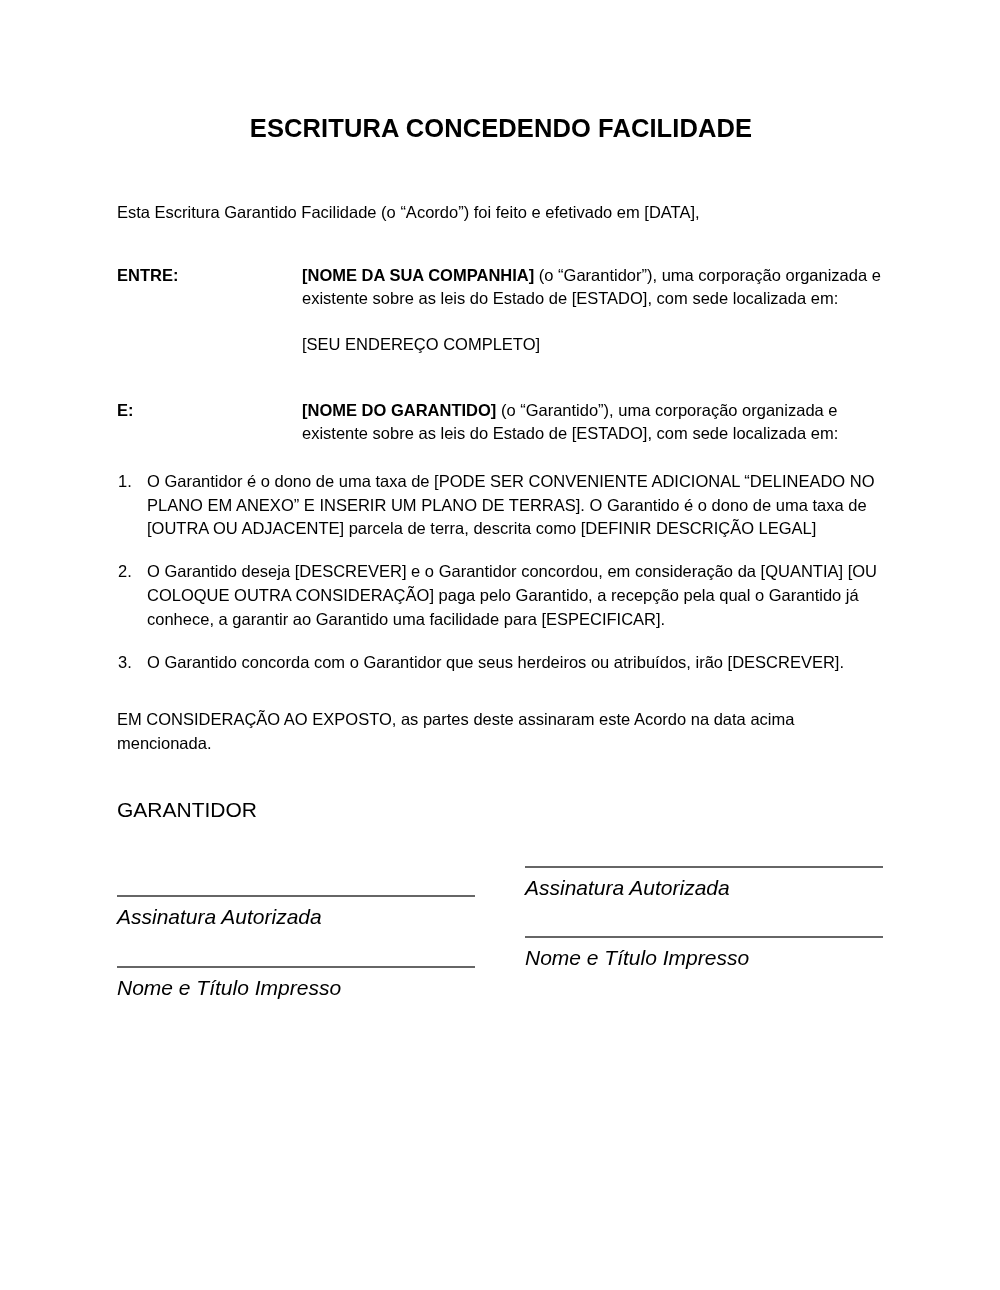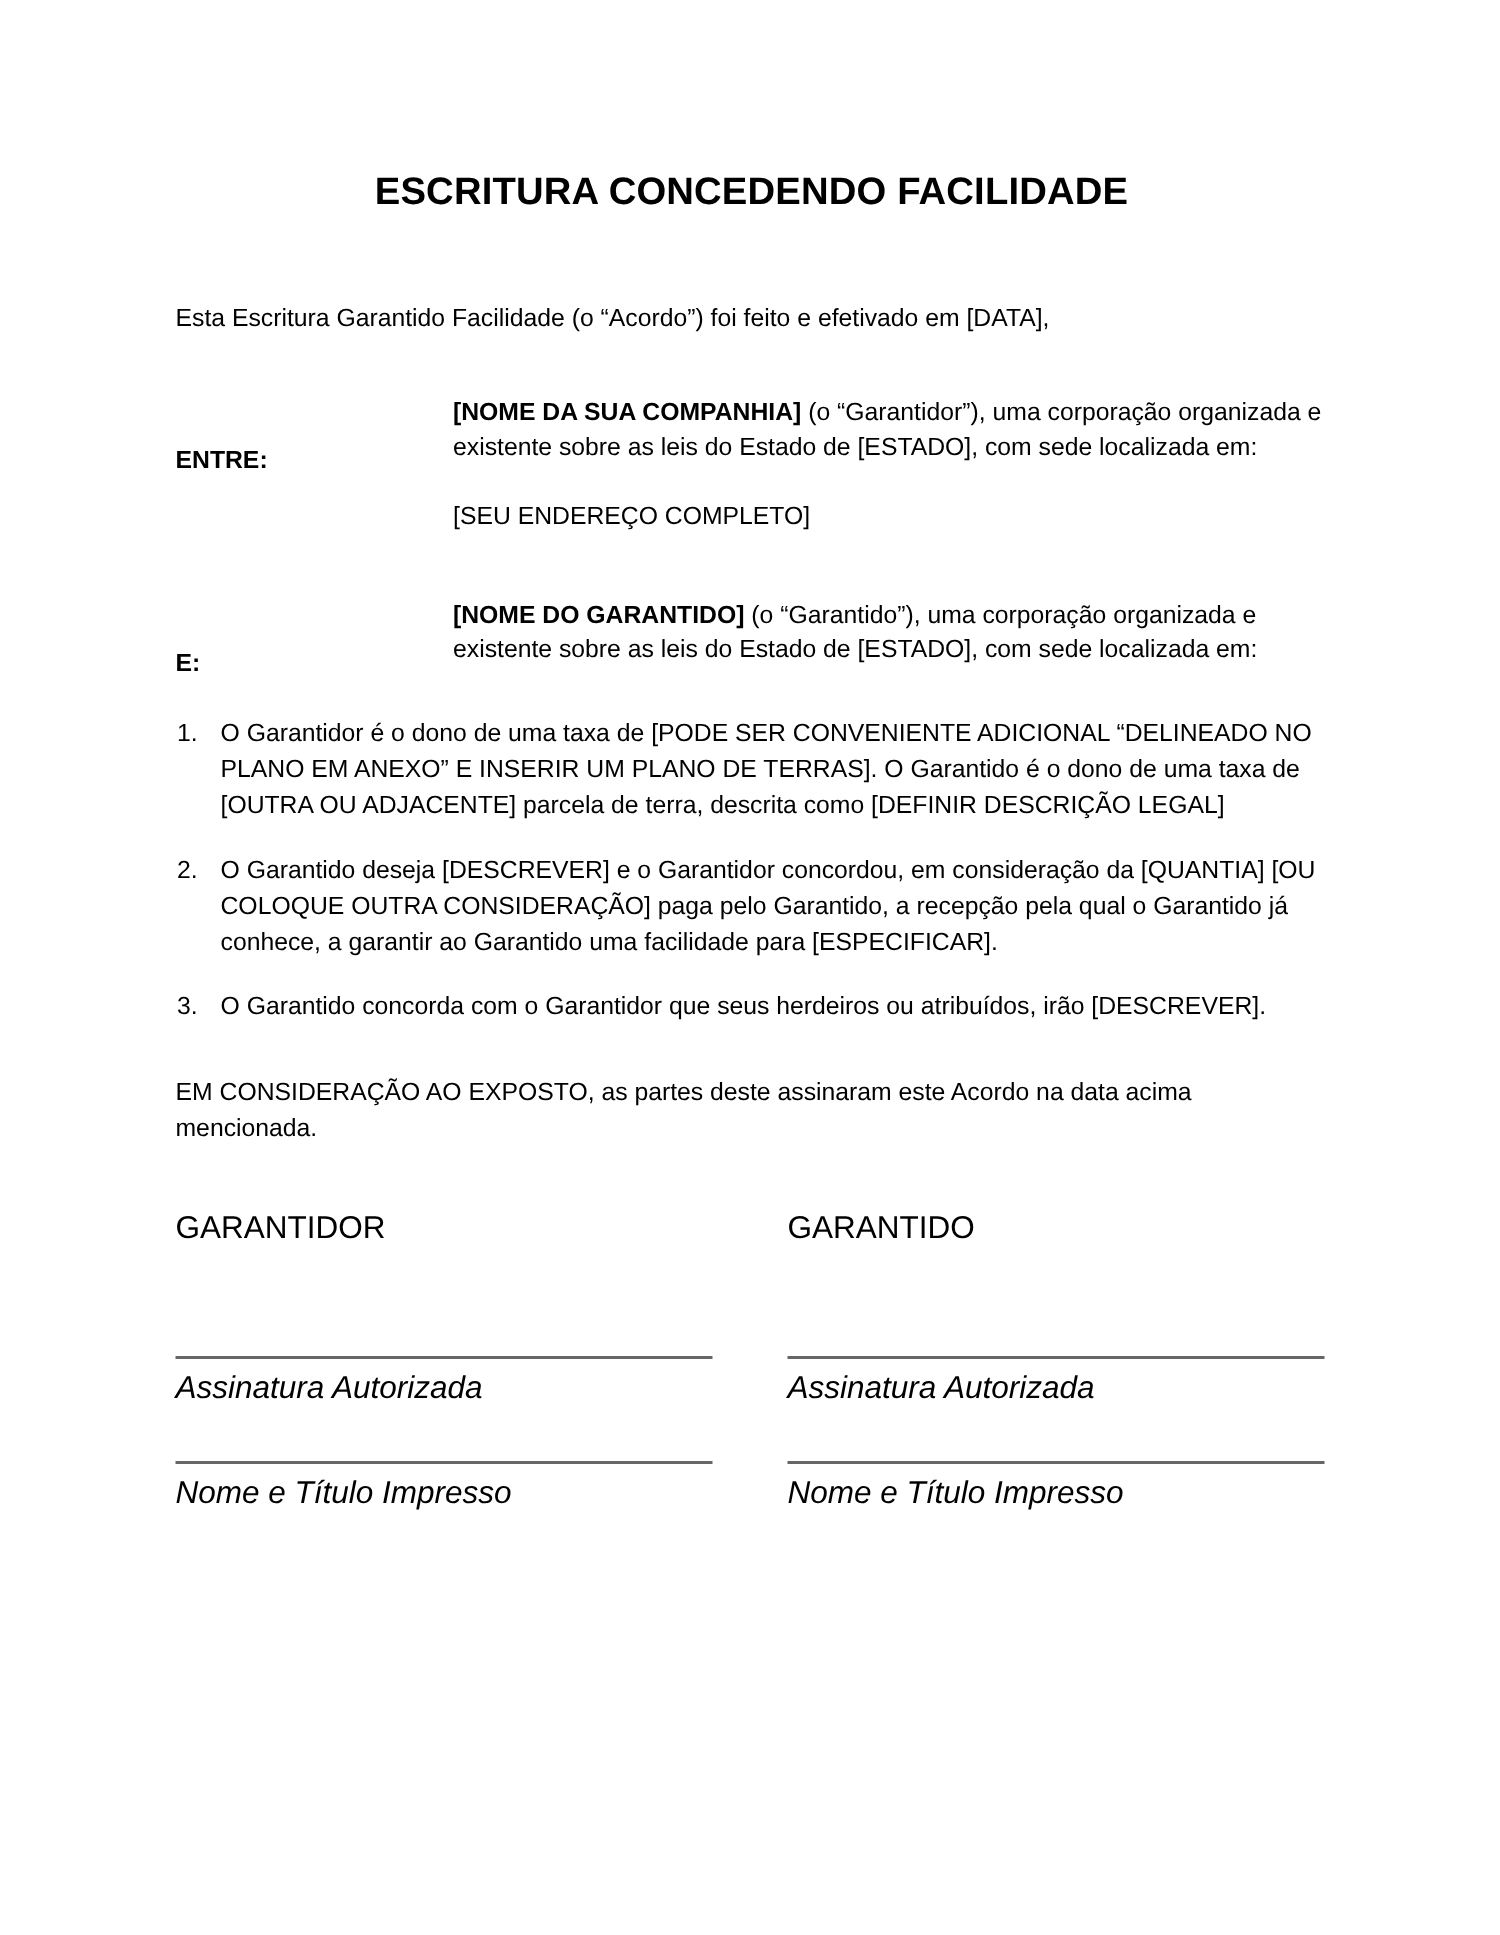--- a/index.html
+++ b/index.html
@@ -55,21 +55,20 @@
     align-items: flex-start;
     font-size: 16.5px;
     line-height: 1.42;
   }
   .party-block.first { padding-top: 39px; }
   .party-block.second { padding-top: 42px; }
   .party-label {
     width: 185px;
     flex: 0 0 185px;
     font-weight: bold;
-    margin-top: 32px;
   }
   .party-body {
     flex: 1 1 auto;
   }
   .party-body .strong { font-weight: bold; }
   .party-address {
     padding-top: 23px;
   }
 
   
@@ -215,21 +214,20 @@
     <div class="sig-area">
       <div class="sig-row">
         <div class="sig-col">
           <div class="sig-heading">GARANTIDOR</div>
           <div class="sig-rule"></div>
           <div class="sig-caption">Assinatura Autorizada</div>
           <div class="sig-rule second"></div>
           <div class="sig-caption">Nome e Título Impresso</div>
         </div>
         <div class="sig-col right">
-          <div class="sig-heading">GARANTIDO</div>
           <div class="sig-rule"></div>
           <div class="sig-caption">Assinatura Autorizada</div>
           <div class="sig-rule second"></div>
           <div class="sig-caption">Nome e Título Impresso</div>
         </div>
       </div>
     </div>
 
   </div>
 

